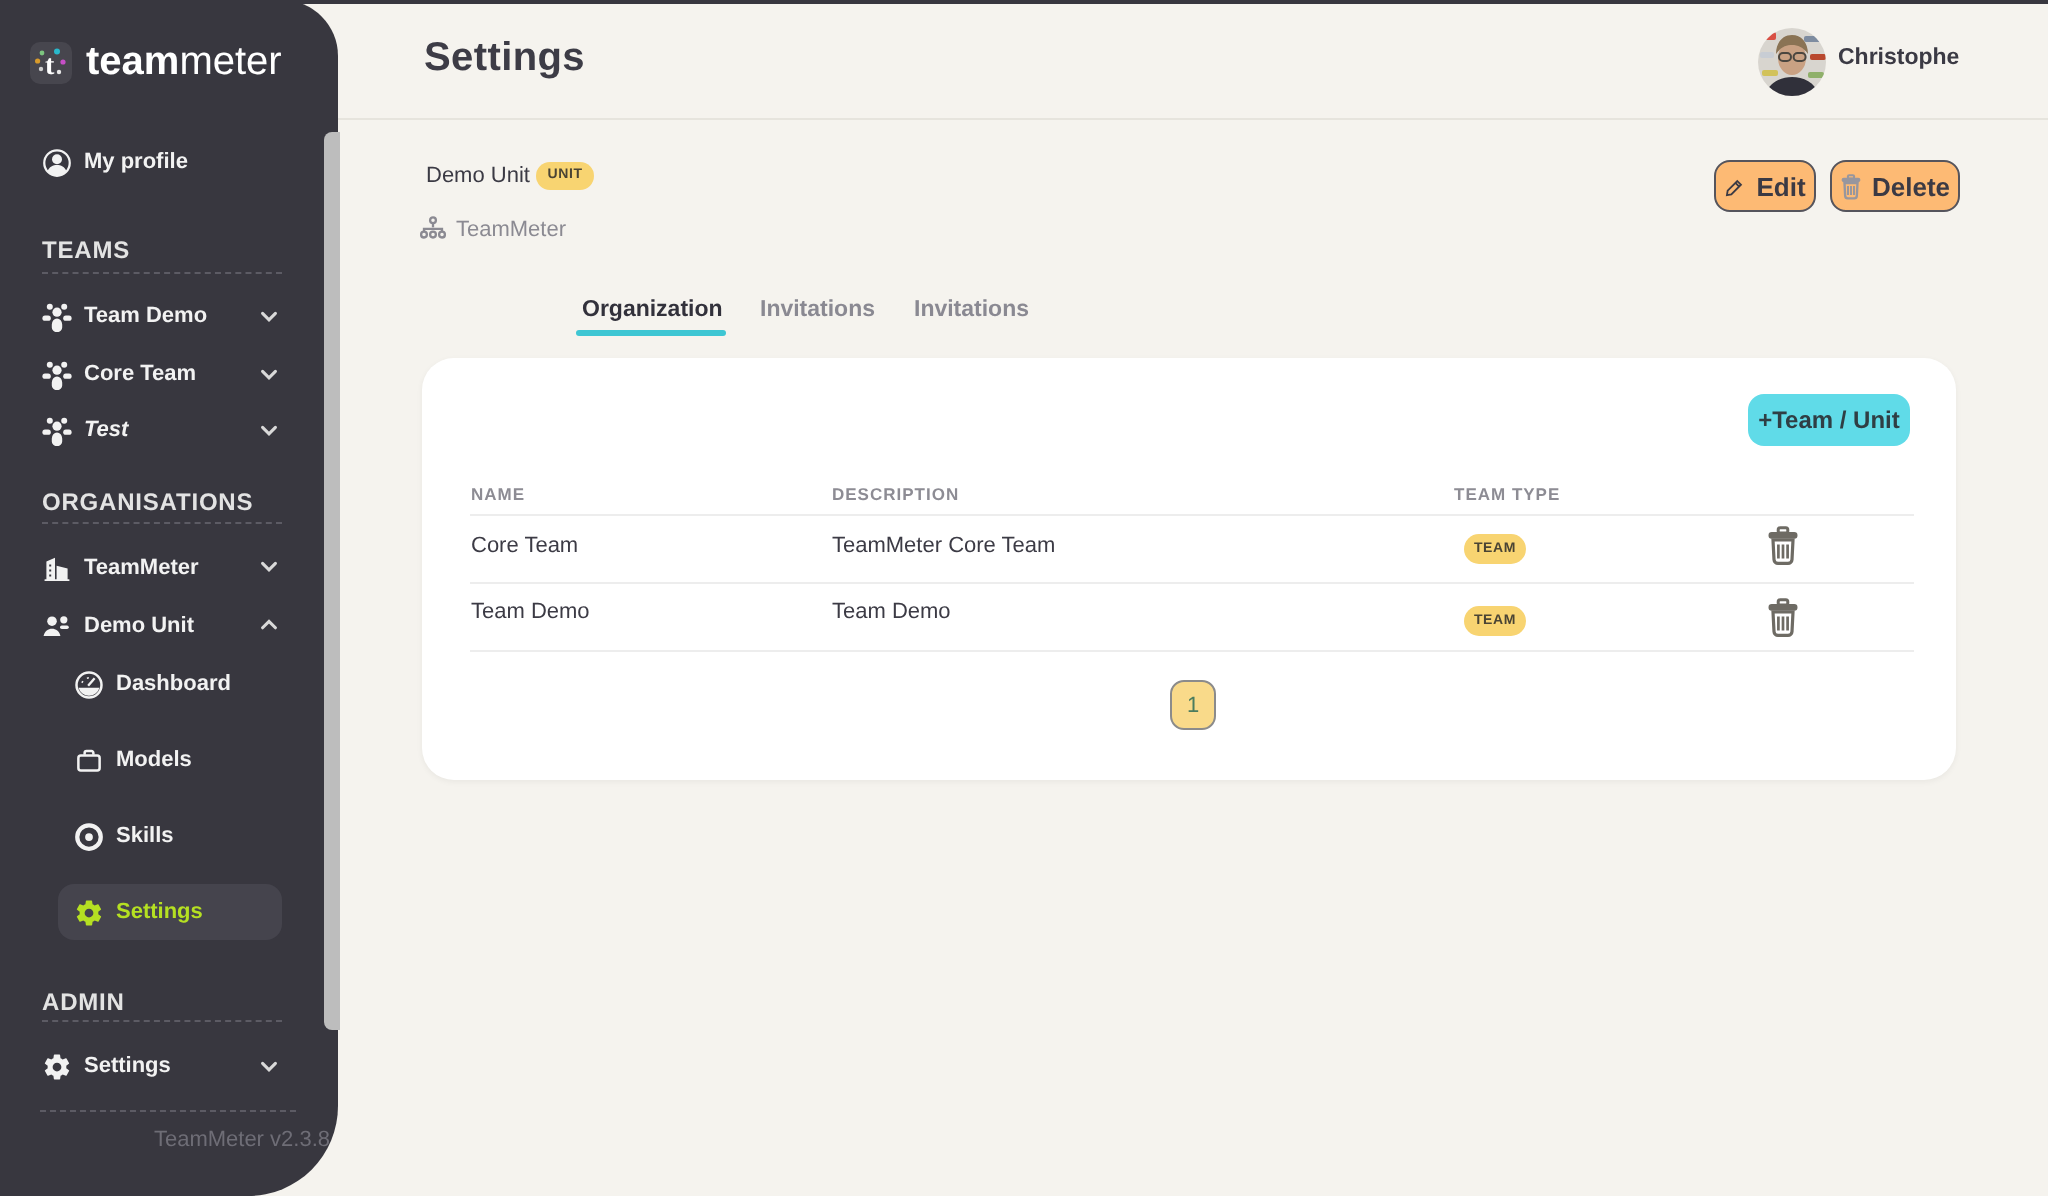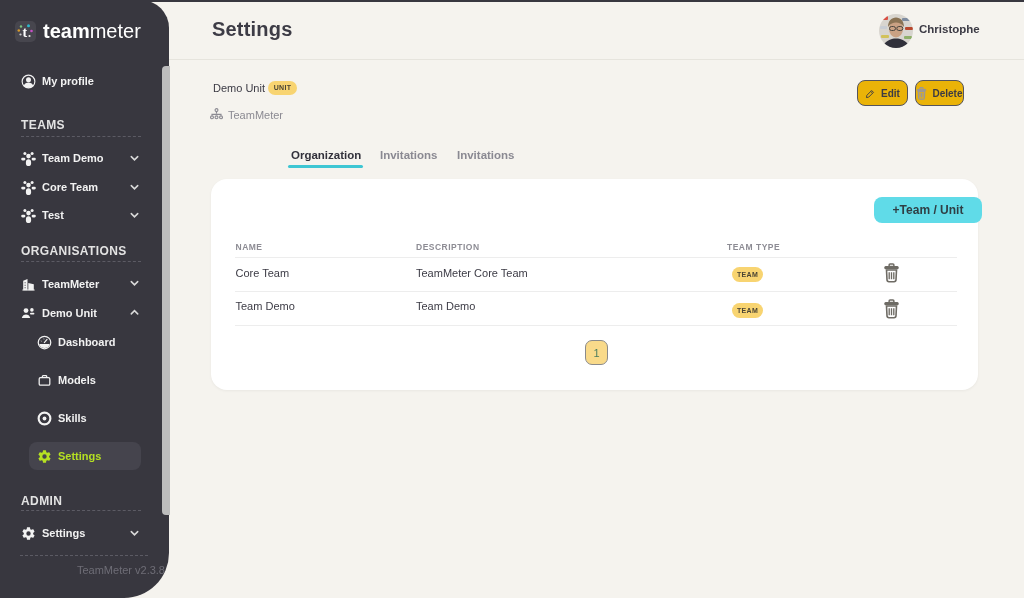--- a/index.html
+++ b/index.html
@@ -37,38 +37,38 @@
   .uname { position:absolute; left:919px; top:23px; font-size:11.5px; font-weight:bold; color:#3b3a44; }
   
   .pgtitle { position:absolute; left:213px; top:82px; font-size:11px; color:#3b3a44; }
   .badge {
     position:absolute; left:268px; top:81px; background:#f8d471; color:#4a4434; font-weight:bold;
     font-size:7px; width:29px; height:14px; line-height:14px; text-align:center; border-radius:7px; letter-spacing:0.3px;
   }
   .crumb { position:absolute; left:210px; top:108px; display:flex; align-items:center; color:#8b8a92; font-size:11px; }
   .crumb svg { margin-right:5px; }
   .btn {
-    position:absolute; top:80px; height:26px; background:#eab308; border:1.5px solid #55545c;
+    position:absolute; top:80px; height:26px; background:#fdba74; border:1.5px solid #55545c;
     border-radius:8px; display:flex; align-items:center; justify-content:center;
-    font-size:10px; font-weight:bold; color:#3b3a44;
+    font-size:13px; font-weight:bold; color:#3b3a44;
   }
   .btn svg { margin-right:5px; }
   #btn-edit { left:857px; width:51px; }
-  #btn-del { left:915px; width:49px; }
+  #btn-del { left:915px; width:65px; }
   
   .tab { position:absolute; top:149px; font-size:11.5px; font-weight:bold; color:#8a8992; }
   .tab.act { color:#32313b; }
   .tabline { position:absolute; left:288px; top:165px; width:75px; height:2.5px; background:#3ec6d3; border-radius:2px; }
   
   .card {
     position:absolute; left:211px; top:179px; width:767px; height:211px;
     background:#fff; border-radius:16px; box-shadow:0 1px 3px rgba(0,0,0,0.05);
   }
   .teambtn {
-    position:absolute; left:663px; top:18px; width:108px; height:26px;
+    position:absolute; left:663px; top:18px; width:81px; height:26px;
     background:#60dbe8; border-radius:8px; color:#2f3e44; font-weight:bold; font-size:12px;
     display:flex; align-items:center; justify-content:center;
   }
   .th { position:absolute; top:63px; font-size:8.5px; font-weight:bold; color:#8d8c94; letter-spacing:0.5px; }
   .hr { position:absolute; left:24px; width:722px; border-top:1px solid #ededed; }
   .td { position:absolute; font-size:11px; color:#3c3b45; }
   .tbadge {
     position:absolute; background:#f8d471; color:#4a4434; font-weight:bold;
     font-size:7px; width:31px; height:15px; line-height:15px; text-align:center; border-radius:7.5px; letter-spacing:0.3px;
   }
@@ -138,21 +138,21 @@
         <rect x="10.6" y="6.8" width="4.2" height="2.6" rx="1.3"></rect>
         <path d="M4.9 11.3a2.6 3.1 0 015.2 0v1.5a2.6 2.3 0 01-5.2 0z"></path>
       </g>
     </svg>
     Core Team
   </div>
   <svg class="chev" style="top:182px;" viewBox="0 0 12 12">
       <path d="M2.5 4l3.5 3.5L9.5 4" stroke="#d9d9d9" stroke-width="1.7" fill="none" stroke-linecap="round"></path>
     </svg>
 
-  <div class="sitem" style="top:207px;">
+  <div class="sitem" style="top:207px;font-style:italic;">
     <svg class="ic" viewBox="0 0 15 15">
       <g fill="#f2f2f2">
         <circle cx="3.9" cy="2.4" r="1.5"></circle>
           <circle cx="11.1" cy="2.4" r="1.5"></circle>
         <circle cx="7.5" cy="5.1" r="2.3"></circle>
         <rect x="0.2" y="6.8" width="4.2" height="2.6" rx="1.3"></rect>
         <rect x="10.6" y="6.8" width="4.2" height="2.6" rx="1.3"></rect>
         <path d="M4.9 11.3a2.6 3.1 0 015.2 0v1.5a2.6 2.3 0 01-5.2 0z"></path>
       </g>
     </svg>

